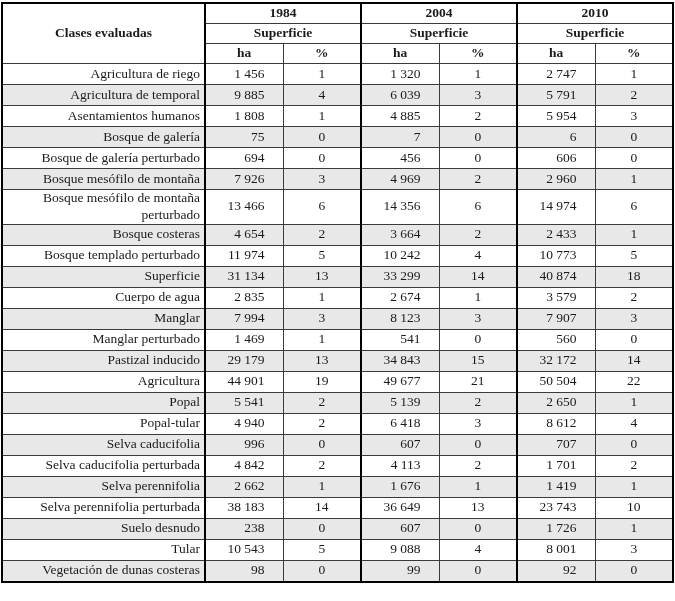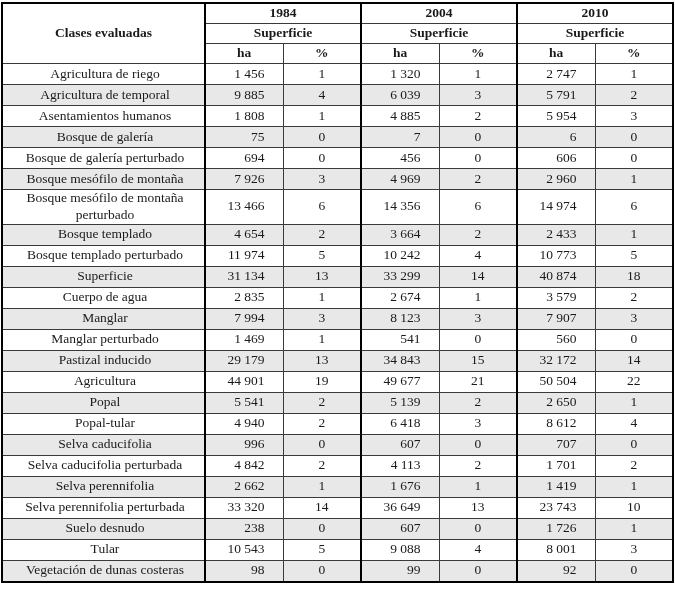--- a/index.html
+++ b/index.html
@@ -48,21 +48,21 @@
   th.corner{
     vertical-align:middle;
   }
   .group-start{
     border-left:2px solid var(--border-thick);
   }
   tbody td{
     height:20px;
   }
   td.label{
-    text-align:center;
+    text-align:right;
     padding-left:7px;
     padding-right:4px;
     white-space:normal;
   }
   td.ha{
     text-align:right;
     padding-right:18px;
   }
   td.pct{
     text-align:center;
@@ -166,21 +166,21 @@
         <tr>
           <td class="label">Bosque mesófilo de montaña perturbado</td>
           <td class="ha group-start">13 466</td>
           <td class="pct">6</td>
           <td class="ha group-start">14 356</td>
           <td class="pct">6</td>
           <td class="ha group-start">14 974</td>
           <td class="pct">6</td>
         </tr>
         <tr class="alt">
-          <td class="label">Bosque templado</td>
+          <td class="label">Bosque costeras</td>
           <td class="ha group-start">4 654</td>
           <td class="pct">2</td>
           <td class="ha group-start">3 664</td>
           <td class="pct">2</td>
           <td class="ha group-start">2 433</td>
           <td class="pct">1</td>
         </tr>
         <tr>
           <td class="label">Bosque templado perturbado</td>
           <td class="ha group-start">11 974</td>
@@ -284,21 +284,21 @@
           <td class="label">Selva perennifolia</td>
           <td class="ha group-start">2 662</td>
           <td class="pct">1</td>
           <td class="ha group-start">1 676</td>
           <td class="pct">1</td>
           <td class="ha group-start">1 419</td>
           <td class="pct">1</td>
         </tr>
         <tr>
           <td class="label">Selva perennifolia perturbada</td>
-          <td class="ha group-start">33 320</td>
+          <td class="ha group-start">38 183</td>
           <td class="pct">14</td>
           <td class="ha group-start">36 649</td>
           <td class="pct">13</td>
           <td class="ha group-start">23 743</td>
           <td class="pct">10</td>
         </tr>
         <tr class="alt">
           <td class="label">Suelo desnudo</td>
           <td class="ha group-start">238</td>
           <td class="pct">0</td>

